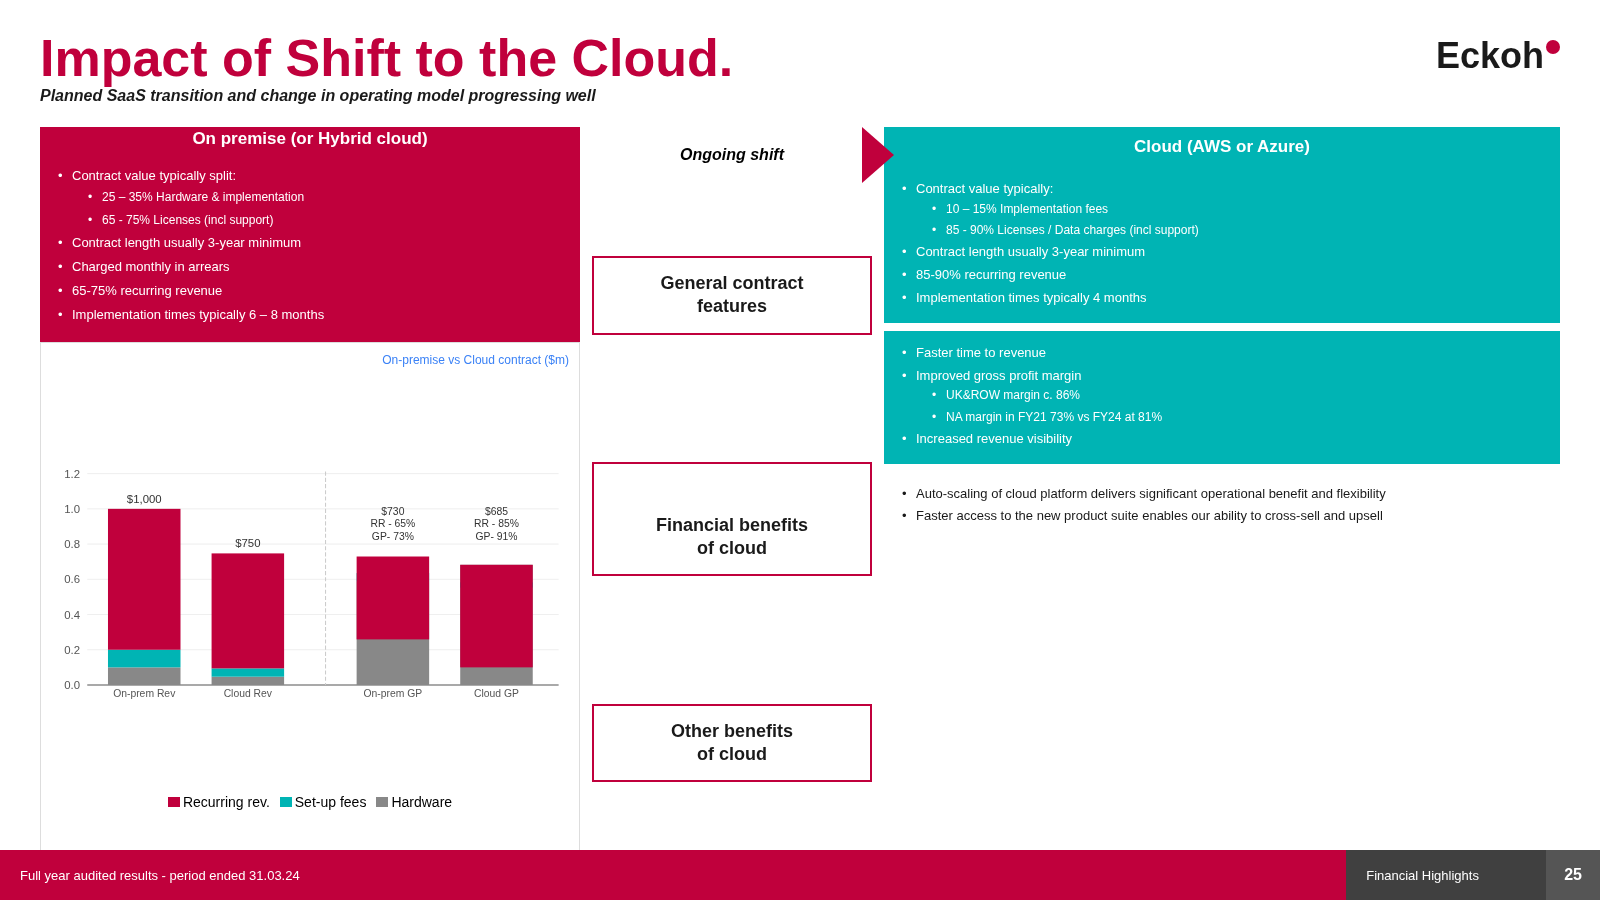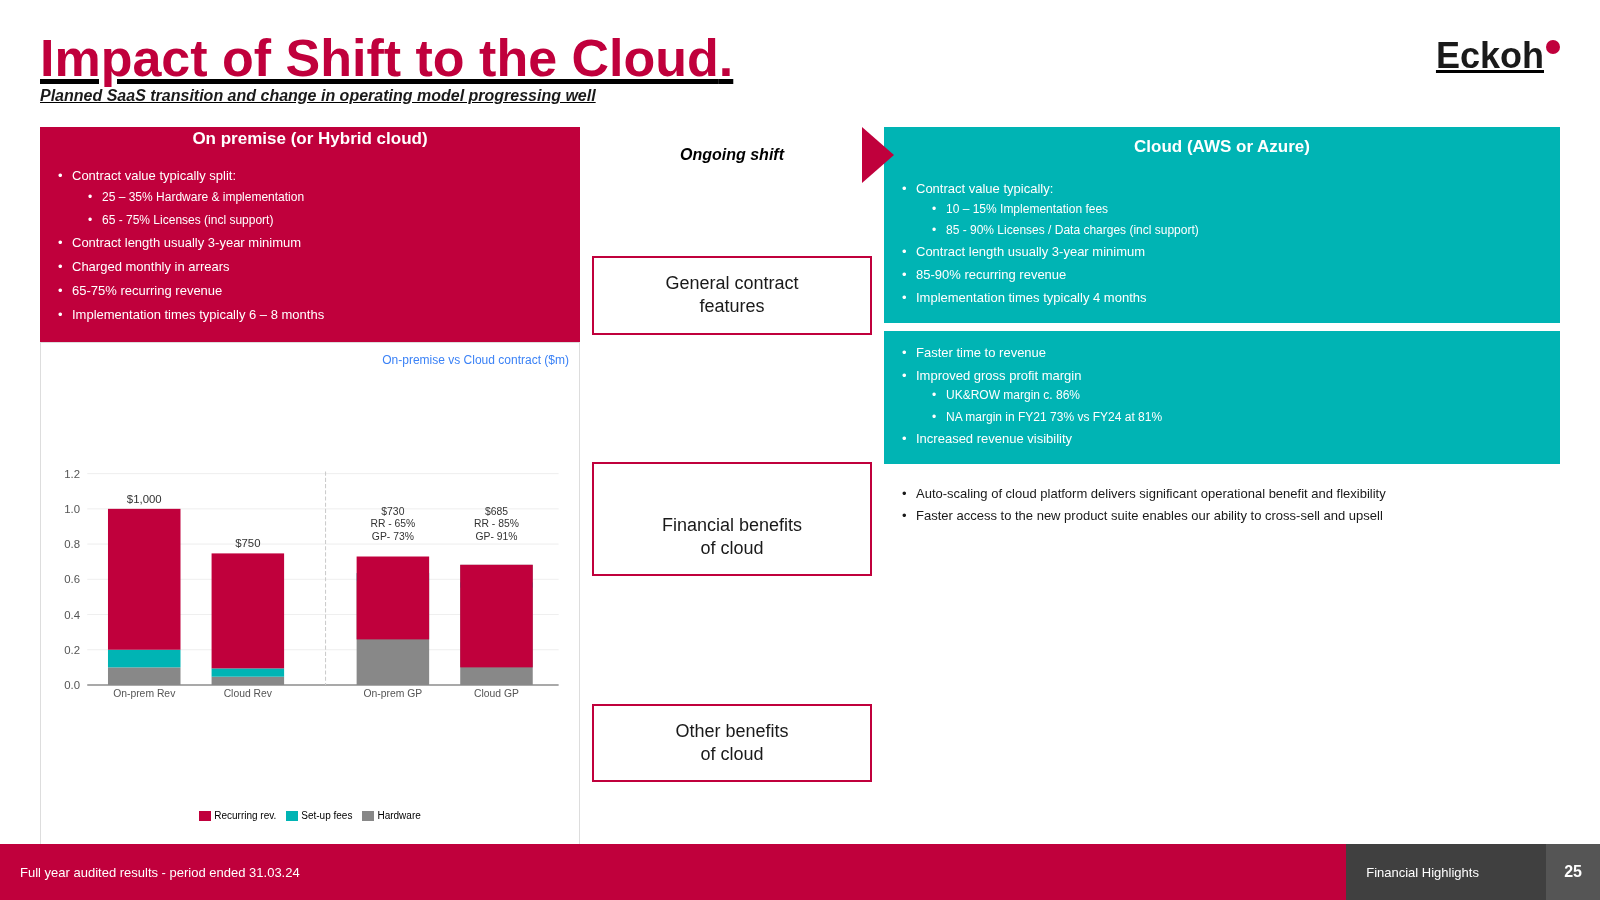--- a/index.html
+++ b/index.html
@@ -17,21 +17,20 @@
       padding: 30px 40px 0 40px;
       display: flex;
       flex-direction: column;
     }
     
     .header {
       display: flex;
       justify-content: space-between;
       align-items: flex-start;
       margin-bottom: 10px;
-      text-decoration: underline;
     }
     .title {
       font-size: 52px;
       font-weight: 900;
       color: #1a1a1a;
       line-height: 1.1;
     }
     .title span {
       color: #c0003c;
     }
@@ -108,21 +107,21 @@
       text-align: right;
       font-size: 12px;
       color: #3b82f6;
       margin-bottom: 4px;
     }
     .mid-box {
       border: 2px solid #c0003c;
       padding: 14px 10px;
       text-align: center;
       font-size: 18px;
-      font-weight: 400;
+      font-weight: 700;
       color: #1a1a1a;
       width: 100%;
       display: flex;
       align-items: center;
       justify-content: center;
       line-height: 1.3;
     }
     .cloud-header {
       background: #00b4b4;
       color: #fff;
@@ -203,21 +202,21 @@
     .lci-header { flex: 0 0 auto; }
     .lci-content { flex: 0 0 auto; }
     .lci-chart { flex: 1; }
 
     
     .footer {
       position: absolute;
       bottom: 0;
       left: 0;
       right: 0;
-      height: 56px;
+      height: 50px;
       display: flex;
       align-items: stretch;
     }
     .footer-left {
       background: #c0003c;
       color: #fff;
       font-size: 13px;
       display: flex;
       align-items: center;
       padding: 0 20px;
@@ -247,22 +246,22 @@
       font-weight: 700;
       font-size: 16px;
     }
 
     
     .legend {
       display: flex;
       align-items: center;
       justify-content: center;
       gap: 10px;
-      font-size: 10px;
-      margin-top: 16px;
+      font-size: 14px;
+      margin-top: 0;
     }
     .legend-item {
       display: flex;
       align-items: center;
       gap: 3px;
     }
     .legend-box {
       width: 12px;
       height: 10px;
       display: inline-block;

